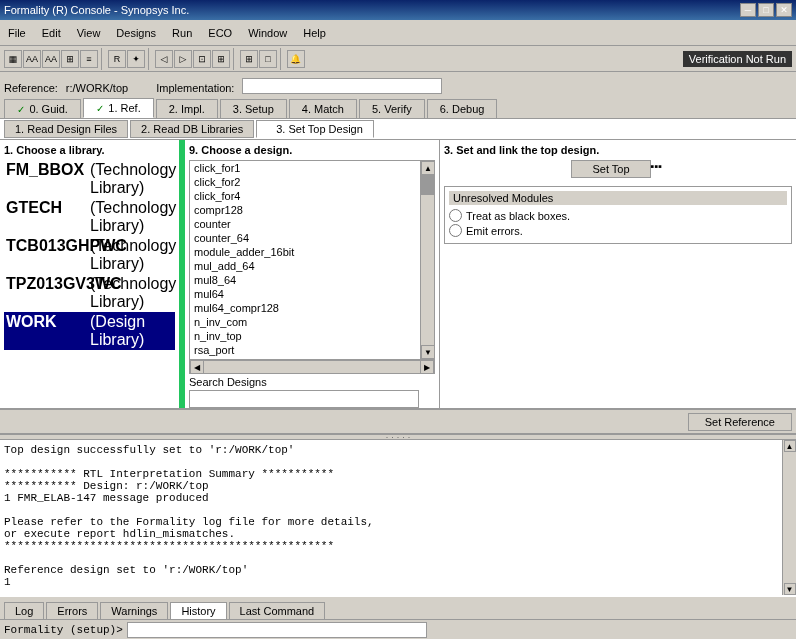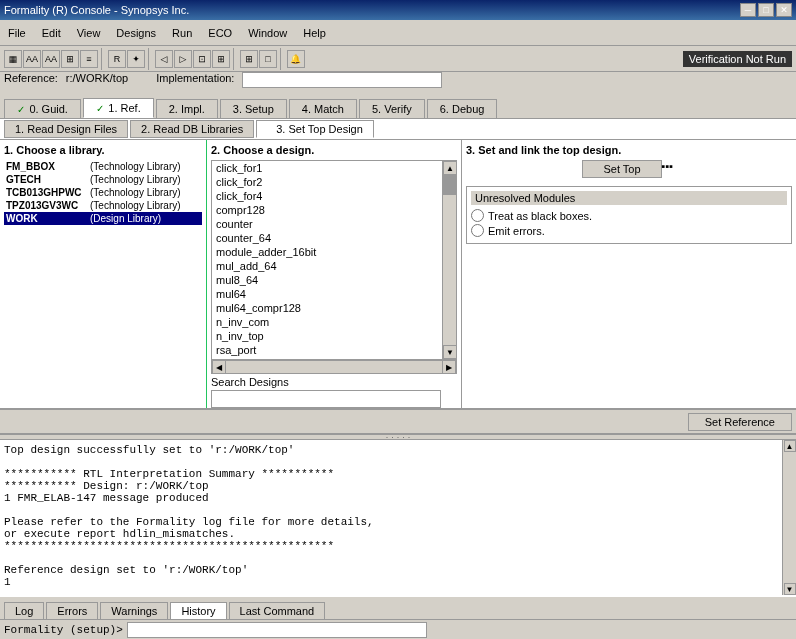--- a/index.html
+++ b/index.html
@@ -74,21 +74,21 @@
       padding: 2px 8px;
       font-size: 11px;
       margin-left: auto;
     }
 
     
     #ref-impl-row {
       background: #d4d0c8;
       height: 22px;
       display: flex;
-      align-items: flex-start;
+      align-items: flex-end;
       padding: 0 4px;
       gap: 8px;
       font-size: 11px;
     }
     .ref-label { font-size: 11px; }
     .ref-value { color: #000; }
 
     
     #main-tabs {
       background: #d4d0c8;
@@ -134,21 +134,21 @@
     }
     .sub-tab.active { background: #fff; border-bottom: 1px solid #fff; padding-left: 19px; }
 
     
     #panel-library {
       width: 190px;
       border-right: 1px solid #999;
       padding: 4px;
     }
     .panel-title { font-weight: bold; font-size: 11px; margin-bottom: 4px; }
-    .lib-list { font-size: 10px; }
+    .lib-list { font-size: 16px; }
     .lib-row { padding: 1px 2px; display: flex; gap: 4px; }
     .lib-name { font-weight: bold; min-width: 80px; }
     .lib-type { color: #000; }
     .lib-row.highlight { background: #000080; color: white; }
 
     
     #panel-designs {
       width: 260px;
       border-right: 1px solid #999;
       padding: 4px;
@@ -426,21 +426,21 @@
   </div>
 
   <div id="sub-tabs">
     <div class="sub-tab">1. Read Design Files</div>
     <div class="sub-tab">2. Read DB Libraries</div>
     <div class="sub-tab active">3. Set Top Design</div>
   </div>
 
   <div id="three-panels">
 
-    <div id="panel-library" style="width:207px;border-right:1px solid #22c55e;padding:4px;overflow:hidden;">
+    <div id="panel-library" style="width:185px;border-right:6px solid #22c55e;padding:4px;overflow:hidden;">
       <div class="panel-title">1. Choose a library.</div>
       <div class="lib-list">
         <div class="lib-row">
           <span class="lib-name">FM_BBOX</span>
           <span class="lib-type">(Technology Library)</span>
         </div>
         <div class="lib-row">
           <span class="lib-name">GTECH</span>
           <span class="lib-type">(Technology Library)</span>
         </div>
@@ -453,21 +453,21 @@
           <span class="lib-type">(Technology Library)</span>
         </div>
         <div class="lib-row highlight" style="background:#000080;color:white;padding:1px 2px;">
           <span class="lib-name" style="color:white;">WORK</span>
           <span class="lib-type" style="color:white;">(Design Library)</span>
         </div>
       </div>
     </div>
 
     <div id="panel-designs" style="width:255px;border-right:1px solid #999;padding:4px;">
-      <div class="panel-title">2. Choose a design.</div>
+      <div class="panel-title">9. Choose a design.</div>
       <div class="design-scroll-container">
         <div class="design-list">
           <div class="design-item">click_for1</div>
           <div class="design-item">click_for2</div>
           <div class="design-item">click_for4</div>
           <div class="design-item">compr128</div>
           <div class="design-item">counter</div>
           <div class="design-item">counter_64</div>
           <div class="design-item">module_adder_16bit</div>
           <div class="design-item">mul_add_64</div>

